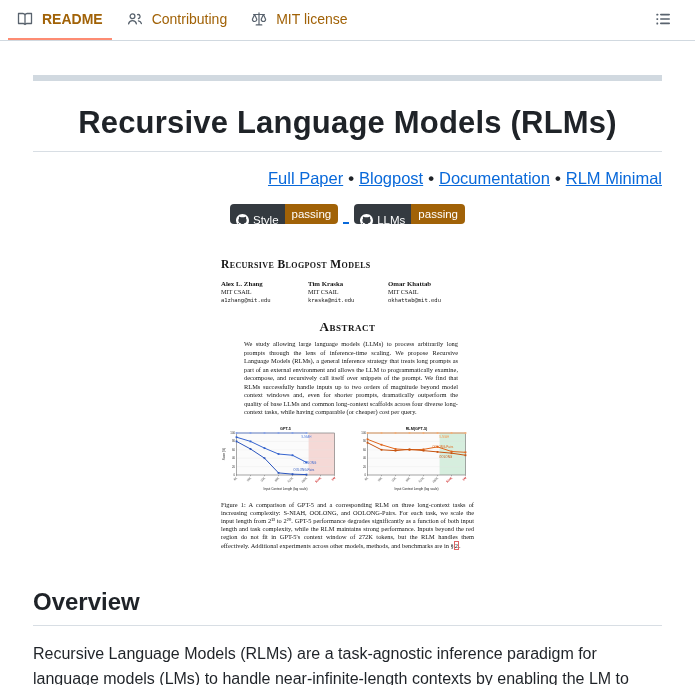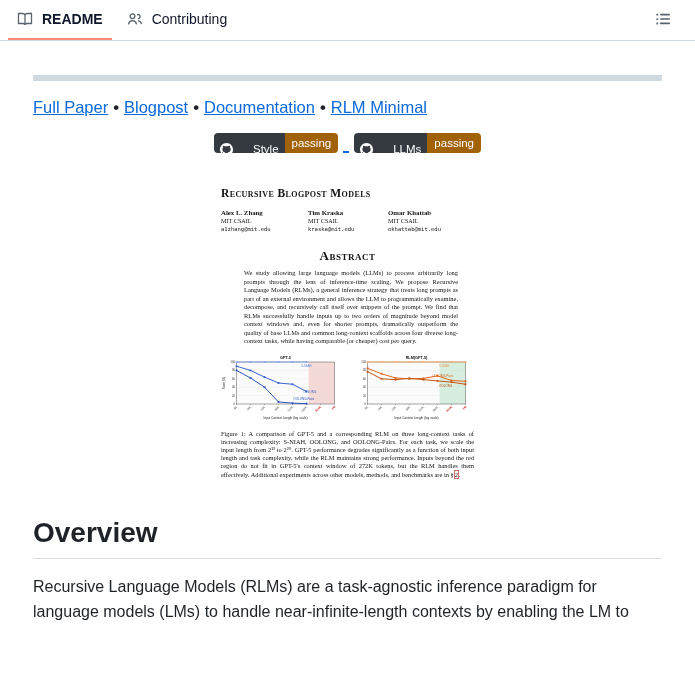--- a/index.html
+++ b/index.html
@@ -3,37 +3,37 @@
 <meta charset="utf-8">
 <style>
   *{box-sizing:border-box}
   html,body{margin:0;padding:0}
   body{width:695px;height:685px;overflow:hidden;background:#fff;
        font-family:"Liberation Sans","DejaVu Sans",sans-serif;color:#1f2328;}
 
   
   .tabbar{display:flex;align-items:stretch;height:41px;border-bottom:1px solid #d1d9e0;padding:0 8px;}
   .tab{display:flex;align-items:center;gap:9px;padding:0 9px;margin-right:6px;font-size:14px;
-       color:#0f172a;cursor:pointer;border-bottom:2px solid transparent;}
+       color:#a16207;cursor:pointer;border-bottom:2px solid transparent;}
   .tab.active{font-weight:bold;border-bottom-color:#fd8c73;}
   .tab .ticon{display:flex;color:#59636e}
   .spacer{flex:1}
   .outline-btn{align-self:center;background:none;border:0;padding:4px 6px;margin-right:10px;cursor:pointer;color:#59636e;display:flex}
 
   
   .content{padding:0 33px;}
   .mdhr{height:6px;background:#d1d9e0;border:0;margin:34px 0 0;}
   h1.title{font-size:31px;font-weight:bold;text-align:center;margin:24px 0 0;padding-bottom:10px;
            border-bottom:1px solid #d8dee4;letter-spacing:.2px;}
-  .linksrow{text-align:left;font-size:16.5px;margin:17px 0 0;}
+  .linksrow{text-align:right;font-size:16.5px;margin:17px 0 0;}
   .linksrow a{color:#0969da;text-decoration:underline;cursor:pointer;}
   .linksrow .sep{color:#1f2328;margin:0 5px;font-weight:bold;}
   .badgerow{display:flex;justify-content:center;align-items:flex-end;gap:5px;margin-top:15px;height:21px;}
   .badge{display:inline-flex;height:20px;border-radius:4px;overflow:hidden;font-size:11.5px;color:#fff;cursor:pointer;}
-  .badge .lab{display:flex;align-items:center;gap:20px;background:#343a40;padding:16px 6px;}
+  .badge .lab{display:flex;align-items:center;gap:4px;background:#343a40;padding:16px 6px;}
   .badge .stat{display:flex;align-items:center;background:#a16207;padding:0 7px;}
   .uline{width:6px;height:2px;background:#0969da;margin-bottom:0;}
 
   
   .paper{width:253px;margin:21px auto 0;font-family:"Liberation Serif","DejaVu Serif",serif;
          color:#141414;cursor:pointer;}
   .p-title{font-size:11.5px;font-weight:bold;font-variant:small-caps;letter-spacing:.4px;padding-top:13px;}
   .authors{display:flex;margin-top:10px;}
   .auth-1{width:87px}.auth-2{width:80px}.auth-3{flex:1}
   .a-name{font-size:6.8px;font-weight:bold;}
@@ -41,21 +41,21 @@
   .a-email{font-family:"DejaVu Sans Mono",monospace;font-size:5.5px;margin-top:2px;color:#222;}
   .abs-head{text-align:center;font-size:13px;font-variant:small-caps;font-weight:bold;margin-top:16px;letter-spacing:.5px;}
   .abs-body{font-size:6.4px;line-height:1.33;text-align:justify;margin:5px 16px 0 23px;}
   .sec-head{font-size:8.5px;font-variant:small-caps;margin-top:13px;}
   .chartsrow{display:flex;justify-content:space-between;margin-top:8px;}
   .chart text{font-family:"Liberation Sans","DejaVu Sans",sans-serif;}
   .caption{font-size:6.4px;line-height:1.28;text-align:justify;margin-top:6px;}
   .refbox{border:1px solid #d66;line-height:1;}
 
   
-  h2.overview{font-size:28px;font-weight:bold;margin:38px 0 0;padding-bottom:9px;border-bottom:1px solid #d8dee4;}
+  h2.overview{font-size:24px;font-weight:bold;margin:38px 0 0;padding-bottom:9px;border-bottom:1px solid #d8dee4;}
   .overview-p{font-size:16px;line-height:1.55;margin:16px 0 0;color:#1f2328;}
 </style>
 </head>
 <body>
 
 <nav class="tabbar">
   <div class="tab active">
     <span class="ticon">
       <svg width="16" height="16" viewBox="0 0 16 16" fill="none" stroke="currentColor" stroke-width="1.3" stroke-linejoin="round" stroke-linecap="round">
         <path d="M1.5 2.5h4.4c.9 0 1.7.5 2.1 1.2.4-.7 1.2-1.2 2.1-1.2h4.4v10h-4.6c-.8 0-1.5.4-1.9 1-.4-.6-1.1-1-1.9-1H1.5v-10Z"></path>
@@ -67,40 +67,50 @@
   <div class="tab">
     <span class="ticon">
       <svg width="16" height="16" viewBox="0 0 16 16" fill="none" stroke="currentColor" stroke-width="1.3" stroke-linecap="round">
         <circle cx="5.5" cy="5.3" r="2.4"></circle>
         <path d="M1.6 12.8a4 4 0 0 1 7.8 0"></path>
         <path d="M10.6 3.6a2 2 0 1 1 .9 3.9"></path>
         <path d="M11.4 9.9a3.6 3.6 0 0 1 3 2.6"></path>
       </svg>
     </span>
     <span>Contributing</span>
+  </div>
+  <div class="tab">
+    <span class="ticon">
+      <svg width="16" height="16" viewBox="0 0 16 16" fill="none" stroke="currentColor" stroke-width="1.2" stroke-linejoin="round" stroke-linecap="round">
+        <path d="M8 1.8v11.4M5.2 13.9h5.6M2.6 3.5h10.8"></path>
+        <path d="M3.6 3.5 1.4 8.3a2.2 2.2 0 0 0 4.4 0L3.6 3.5ZM12.4 3.5l-2.2 4.8a2.2 2.2 0 0 0 4.4 0l-2.2-4.8Z"></path>
+      </svg>
+    </span>
+    <span>MIT license</span>
   </div>
   <div class="spacer"></div>
   <button class="outline-btn" title="">
     <span>
       <svg width="16" height="16" viewBox="0 0 16 16" fill="currentColor">
         <rect x="5" y="2.8" width="10" height="1.6" rx="0.8"></rect>
         <rect x="5" y="7.2" width="10" height="1.6" rx="0.8"></rect>
         <rect x="5" y="11.6" width="10" height="1.6" rx="0.8"></rect>
         <rect x="1.4" y="2.8" width="1.8" height="1.8" rx="0.4"></rect>
         <rect x="1.4" y="7.2" width="1.8" height="1.8" rx="0.4"></rect>
         <rect x="1.4" y="11.6" width="1.8" height="1.8" rx="0.4"></rect>
       </svg>
     </span>
   </button>
 </nav>
 
 <main class="content">
 
   <div class="mdhr"></div>
 
+  <h1 class="title">Recursive Language Models (RLMs)</h1>
 
   <p class="linksrow">
     <a>Full Paper</a><span class="sep">•</span><a>Blogpost</a><span class="sep">•</span><a>Documentation</a><span class="sep">•</span><a>RLM Minimal</a>
   </p>
 
   <div class="badgerow">
     <span class="badge">
       <span class="lab">
         <span style="display:flex">
           <svg width="13" height="13" viewBox="0 0 16 16" fill="#fff">

